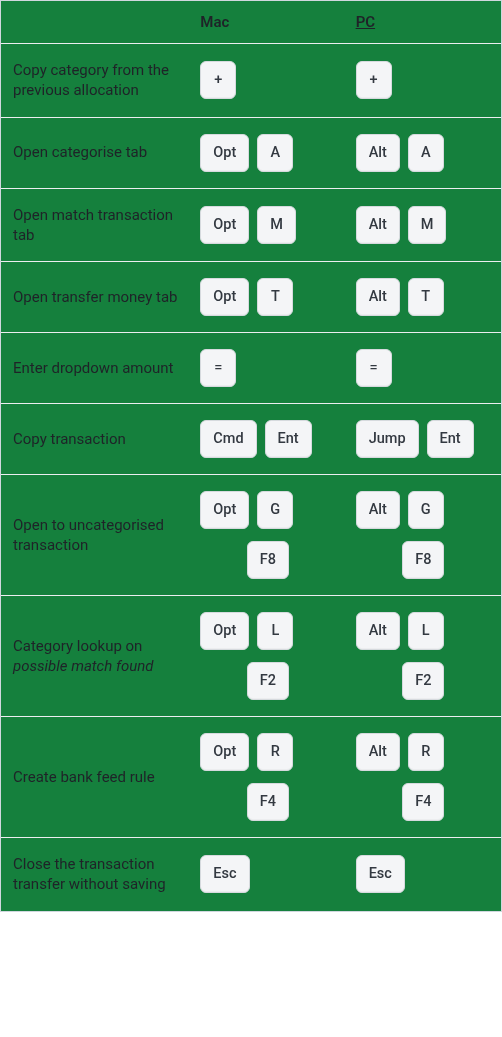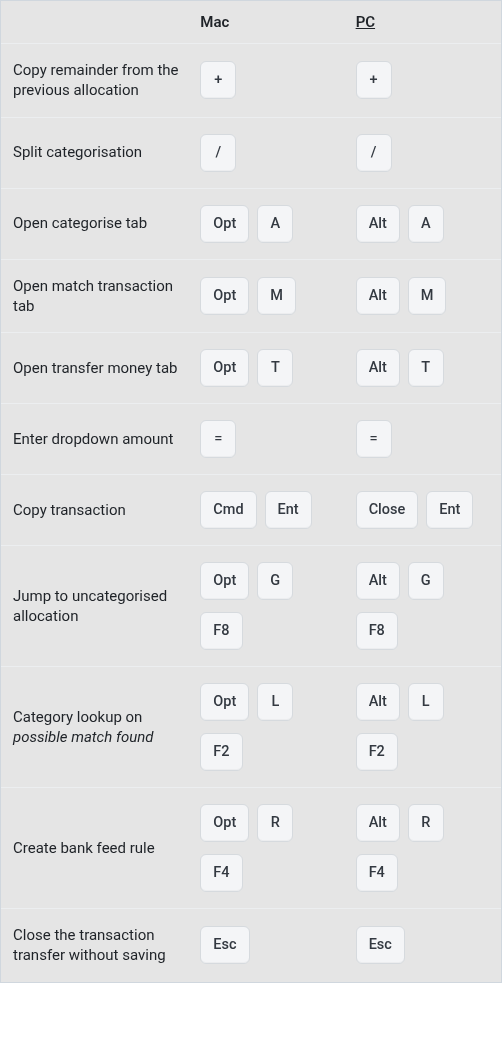--- a/index.html
+++ b/index.html
@@ -6,21 +6,21 @@
   body {
     margin: 0;
     padding: 0;
     font-family: -apple-system, BlinkMacSystemFont, "Segoe UI", Roboto, Helvetica, Arial, sans-serif;
     color: #1f2328;
     background: #fff;
   }
   .container {
     width: 502px;
     border: 1px solid #d0d7de;
-    background: #e5e5e5;
+    background: #15803d;
   }
   table {
     width: 100%;
     border-collapse: collapse;
   }
   thead th {
     text-align: left;
     font-weight: 600;
     font-size: 15px;
     padding: 12px 10px 12px 10px;
@@ -41,21 +41,21 @@
   tbody td:first-child { padding-left: 12px; padding-right: 6px; }
   .desc { color: #1f2328; }
   .desc em { font-style: italic; }
   .keycell { }
   .keyrow {
     display: flex;
     gap: 8px;
     align-items: center;
     flex-wrap: wrap;
   }
-  .keyrow + .keyrow { margin-top: 12px; }
+  .keyrow + .keyrow { margin-top: 12px; justify-content: center; }
   kbd {
     display: inline-flex;
     align-items: center;
     justify-content: center;
     min-width: 36px;
     height: 38px;
     padding: 0 12px;
     font-family: inherit;
     font-size: 14.5px;
     font-weight: 500;
@@ -74,42 +74,29 @@
   <table>
     <thead>
       <tr>
         <th></th>
         <th class="col-mac">Mac</th>
         <th class="col-pc">PC</th>
       </tr>
     </thead>
     <tbody id="tbody">
         <tr>
-          <td class="desc">Copy remainder from the previous allocation</td>
+          <td class="desc">Copy category from the previous allocation</td>
           <td class="keycell">
             <div class="keyrow">
               <kbd>+</kbd>
             </div>
           </td>
           <td class="keycell">
             <div class="keyrow">
               <kbd>+</kbd>
-            </div>
-          </td>
-        </tr>
-        <tr>
-          <td class="desc">Split categorisation</td>
-          <td class="keycell">
-            <div class="keyrow">
-              <kbd>/</kbd>
-            </div>
-          </td>
-          <td class="keycell">
-            <div class="keyrow">
-              <kbd>/</kbd>
             </div>
           </td>
         </tr>
         <tr>
           <td class="desc">Open categorise tab</td>
           <td class="keycell">
             <div class="keyrow">
               <kbd>Opt</kbd>
               <kbd>A</kbd>
             </div>
@@ -167,27 +154,27 @@
         <tr>
           <td class="desc">Copy transaction</td>
           <td class="keycell">
             <div class="keyrow">
               <kbd>Cmd</kbd>
               <kbd>Ent</kbd>
             </div>
           </td>
           <td class="keycell">
             <div class="keyrow">
-              <kbd>Close</kbd>
+              <kbd>Jump</kbd>
               <kbd>Ent</kbd>
             </div>
           </td>
         </tr>
         <tr>
-          <td class="desc">Jump to uncategorised allocation</td>
+          <td class="desc">Open to uncategorised transaction</td>
           <td class="keycell">
             <div class="keyrow">
               <kbd>Opt</kbd>
               <kbd>G</kbd>
             </div>
             <div class="keyrow">
               <kbd>F8</kbd>
             </div>
           </td>
           <td class="keycell">

